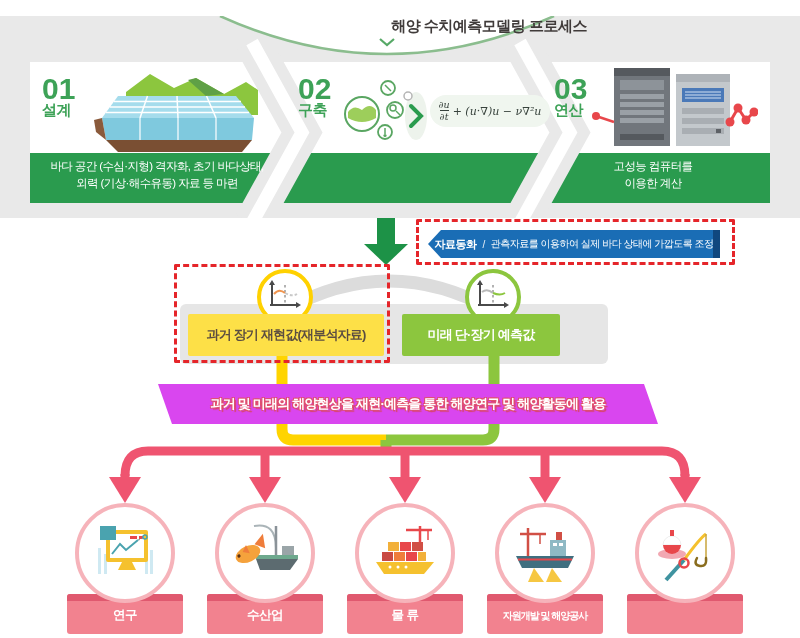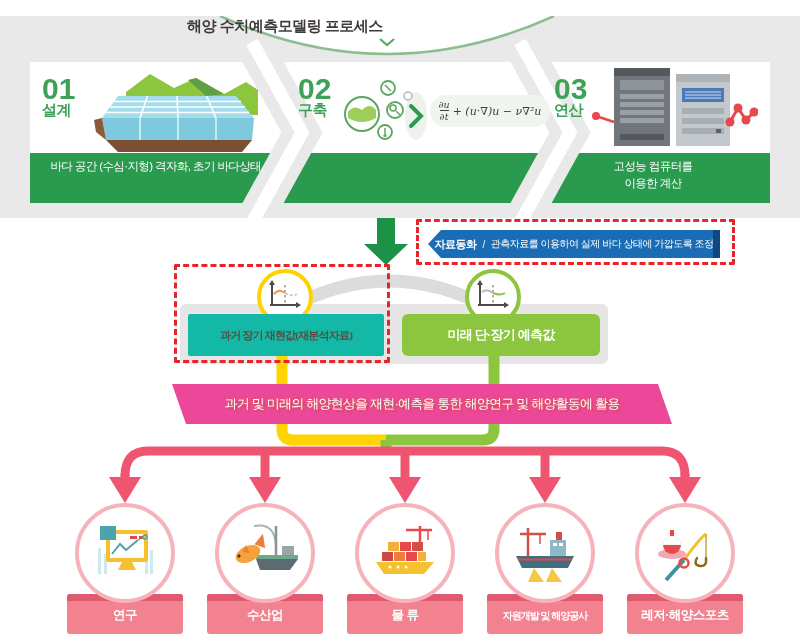--- a/index.html
+++ b/index.html
@@ -3,21 +3,21 @@
 <meta charset="utf-8">
 <style>
   html,body{margin:0;padding:0;background:#ffffff;}
   body{width:800px;height:638px;position:relative;overflow:hidden;
        font-family:"Liberation Sans","DejaVu Sans",sans-serif;}
   .abs{position:absolute;}
   svg{display:block;}
 
   
   .topband{left:0;top:16px;z-index:1;}
-  .main-title{left:187px;top:17px;width:400px;text-align:left;
+  .main-title{left:187px;top:17px;width:400px;text-align:right;
     font-size:15px;font-weight:bold;color:#403b3a;z-index:2;letter-spacing:-0.5px;}
   .step-number{font-size:30px;font-weight:600;color:#3da257;z-index:2;line-height:1;margin-top:8px;}
   .step-name{font-size:15px;font-weight:600;color:#3da257;z-index:2;letter-spacing:-0.5px;}
   .step-desc{z-index:2;text-align:center;color:#ffffff;font-weight:normal;
     font-size:11.5px;line-height:17px;letter-spacing:-0.6px;}
   .illus{z-index:2;}
 
   .equation{left:430px;top:95px;width:120px;height:32px;z-index:2;
     background:#f0f6ef;border-radius:16px;display:flex;align-items:center;
     justify-content:center;gap:3px;color:#37423c;
@@ -39,30 +39,30 @@
   .dash-box-assim{left:416px;top:219px;width:313px;height:40px;}
   .dash-box-past{left:174px;top:264px;width:210px;height:93px;}
 
   .branch-bg{left:150px;top:250px;z-index:1;}
   .branch-circle{width:48px;height:48px;border-radius:50%;background:#fff;z-index:2;
     display:flex;align-items:center;justify-content:center;}
   .circle-past{left:257px;top:269px;border:4px solid #ffd100;}
   .circle-future{left:465px;top:269px;border:4px solid #8cc63e;}
   .branch-box{height:42px;z-index:2;display:flex;align-items:center;justify-content:center;
     font-weight:bold;letter-spacing:-0.8px;border-radius:2px;}
-  .box-past{left:188px;top:314px;width:196px;background:#14b8a6;color:#5b4d41;font-size:11px;font-family:Liberation Serif, serif;}
-  .box-future{left:402px;top:314px;width:198px;background:#8cc63e;color:#ffffff;font-size:13px;border-radius:6px;}
+  .box-past{left:188px;top:314px;width:196px;background:#fde047;color:#5b4d41;font-size:13px;}
+  .box-future{left:402px;top:314px;width:158px;background:#8cc63e;color:#ffffff;font-size:13px;}
 
   .flow-behind{left:0;top:0;z-index:1;pointer-events:none;}
   .flow-front{left:0;top:0;z-index:3;pointer-events:none;}
 
-  .usage-banner{left:172px;top:384px;width:500px;height:40px;background:#ec4899;z-index:2;
+  .usage-banner{left:158px;top:384px;width:500px;height:40px;background:#d946ef;z-index:2;
     clip-path:polygon(0 0,97.2% 0,100% 100%,2.8% 100%);
     display:flex;align-items:center;justify-content:center;color:#ffffff;
-    font-size:13px;font-weight:normal;letter-spacing:-0.8px;white-space:nowrap;
+    font-size:13px;font-weight:bold;letter-spacing:-0.8px;white-space:nowrap;
     text-shadow:-1px -1px 0 #e0516c,1px -1px 0 #e0516c,-1px 1px 0 #e0516c,2px 2px 1px #d84562;}
 
   
   .app-circle{width:92px;height:92px;border-radius:50%;background:#ffffff;
     border:4px solid #f6b3ba;top:503px;z-index:2;display:flex;align-items:center;justify-content:center;}
   .app-label{width:116px;height:36px;top:594px;z-index:1;background:#f2828f;border-radius:3px;
     display:flex;align-items:flex-end;justify-content:center;color:#ffffff;font-weight:bold;
     font-size:12.5px;letter-spacing:-0.5px;padding-bottom:4px;}
   .app-label .label-top{position:absolute;left:0;top:0;width:100%;height:7px;
     background:#e0596f;border-radius:3px 3px 0 0;}
@@ -105,20 +105,21 @@
   <g stroke="#ffffff" stroke-width="1.2">
       <line x1="52" y1="48" x2="52" y2="70"></line>
       <line x1="90" y1="48" x2="90" y2="70"></line>
       <line x1="128" y1="48" x2="128" y2="70"></line>
     </g>
   <polygon points="14,48 18,70 8,62 6,50" fill="#8a5a3b"></polygon>
   <polygon points="18,70 164,70 154,82 30,82" fill="#7a4f33"></polygon>
 </svg>
 <div class="abs step-desc" style="left:28px;top:158px;width:258px">
   <div>바다 공간 (수심·지형) 격자화, 초기 바다상태,</div>
+  <div>외력 (기상·해수유동) 자료 등 마련</div>
 </div>
 
 <div class="abs step-number" style="left:298px;top:66px">02</div>
 <div class="abs step-name" style="left:298px;top:101px">구축</div>
 <svg class="abs illus" style="left:340px;top:72px" width="92" height="80" viewBox="0 0 92 80">
   <ellipse cx="76" cy="44" rx="11" ry="24" fill="#edf3ec"></ellipse>
   <polyline points="71,34 81,44 71,54" fill="none" stroke="#2a9b4e" stroke-width="4" stroke-linecap="round"></polyline>
   <circle cx="22" cy="42" r="17" fill="#ffffff" stroke="#5aa662" stroke-width="2"></circle>
   <path d="M 8 40 Q 14 32 22 38 Q 30 30 36 38 L 36 46 Q 22 54 8 46 Z" fill="#8cc63e" opacity="0.85"></path>
   <circle cx="48" cy="16" r="7" fill="#ffffff" stroke="#5aa662" stroke-width="1.8"></circle>
@@ -268,21 +269,20 @@
 <div class="abs app-label" style="left:347px">
   <span class="label-top"></span>
   <span>물 류</span>
 </div>
 <div class="abs app-label label-small" style="left:487px">
   <span class="label-top"></span>
   <span>자원개발 및 해양공사</span>
 </div>
 <div class="abs app-label" style="left:627px">
   <span class="label-top"></span>
-  <span>레저·해양스포츠</span>
 </div>
 
 <div class="abs app-circle" style="left:75px">
   <svg width="70" height="70" viewBox="0 0 70 70">
     <rect x="8" y="30" width="3" height="26" fill="#cfe9f2"></rect>
       <rect x="14" y="36" width="3" height="20" fill="#cfe9f2"></rect>
     <rect x="60" y="32" width="3" height="24" fill="#cfe9f2"></rect>
       <rect x="55" y="40" width="3" height="16" fill="#cfe9f2"></rect>
     <rect x="16" y="12" width="42" height="32" rx="2" fill="#f5c12e"></rect>
     <rect x="20" y="16" width="34" height="24" fill="#ffffff"></rect>

